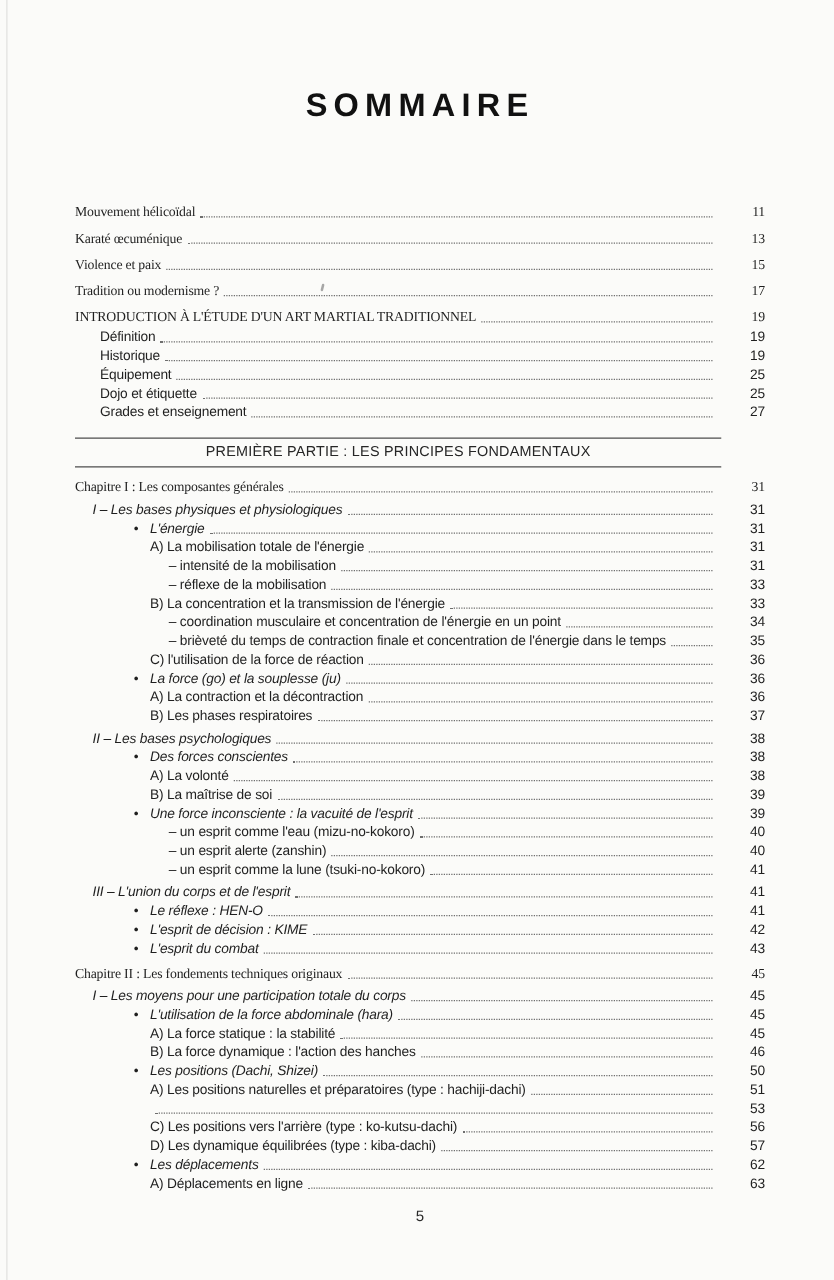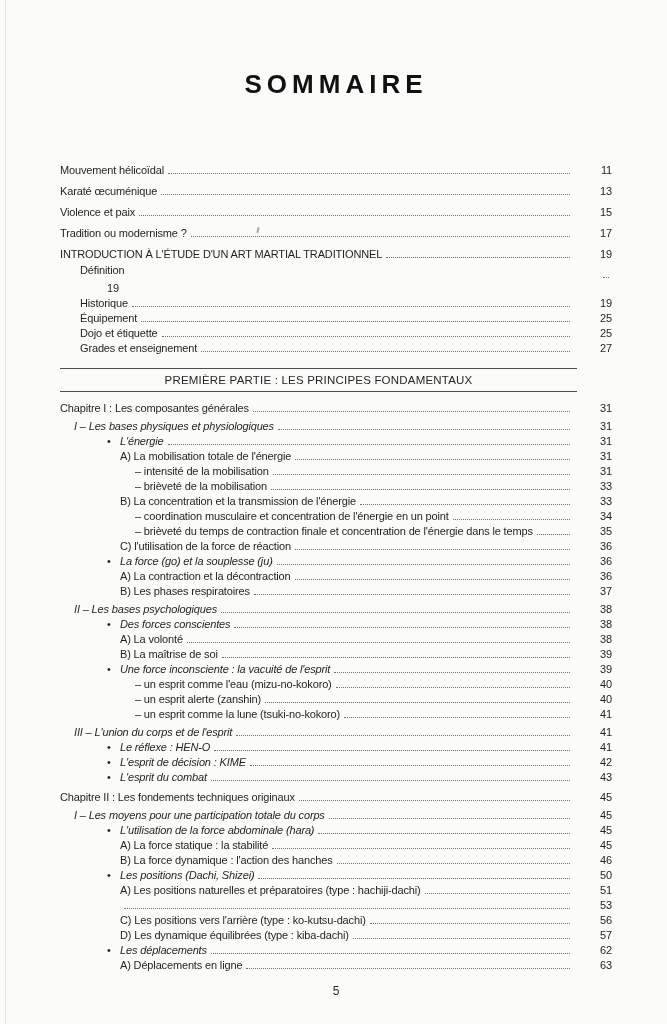--- a/index.html
+++ b/index.html
@@ -50,22 +50,22 @@
     display: flex;
     align-items: baseline;
     line-height: 14px;
     margin-top: 1px;
     white-space: nowrap;
   }
   .row:first-child { margin-top: 0; }
   .gap-lg { margin-top: 7px; }
   .gap-md { margin-top: 6px; }
   .gap-sm { margin-top: 4px; }
-  .gap-xs { margin-top: 2px; flex-direction: column; }
-  .ind0 { padding-left: 0; }
+  .gap-xs { margin-top: 2px; }
+  .ind0 { padding-left: 0; font-family: Liberation Serif, serif; }
   .ind1 { padding-left: 20px; }
   .ind2 { padding-left: 14px; }
   .ind3 { padding-left: 47px; }
   .ind4 { padding-left: 60px; }
   .ind5 { padding-left: 75px; }
   .it .label, .it .bullet { font-style: italic; }
   .bullet { width: 13px; flex-shrink: 0; font-style: normal !important; }
   .label { flex-shrink: 0; }
   .leader {
     flex: 1;
@@ -183,21 +183,21 @@
         <span class="label">A) La mobilisation totale de l'énergie</span>
         <span class="leader"></span>
         <span class="page">31</span>
       </div>
       <div class="row ind5">
         <span class="label">– intensité de la mobilisation</span>
         <span class="leader"></span>
         <span class="page">31</span>
       </div>
       <div class="row ind5">
-        <span class="label">– brièveté de la mobilisation</span>
+        <span class="label">– réflexe de la mobilisation</span>
         <span class="leader"></span>
         <span class="page">33</span>
       </div>
       <div class="row ind4">
         <span class="label">B) La concentration et la transmission de l'énergie</span>
         <span class="leader"></span>
         <span class="page">33</span>
       </div>
       <div class="row ind5">
         <span class="label">– coordination musculaire et concentration de l'énergie en un point</span>

